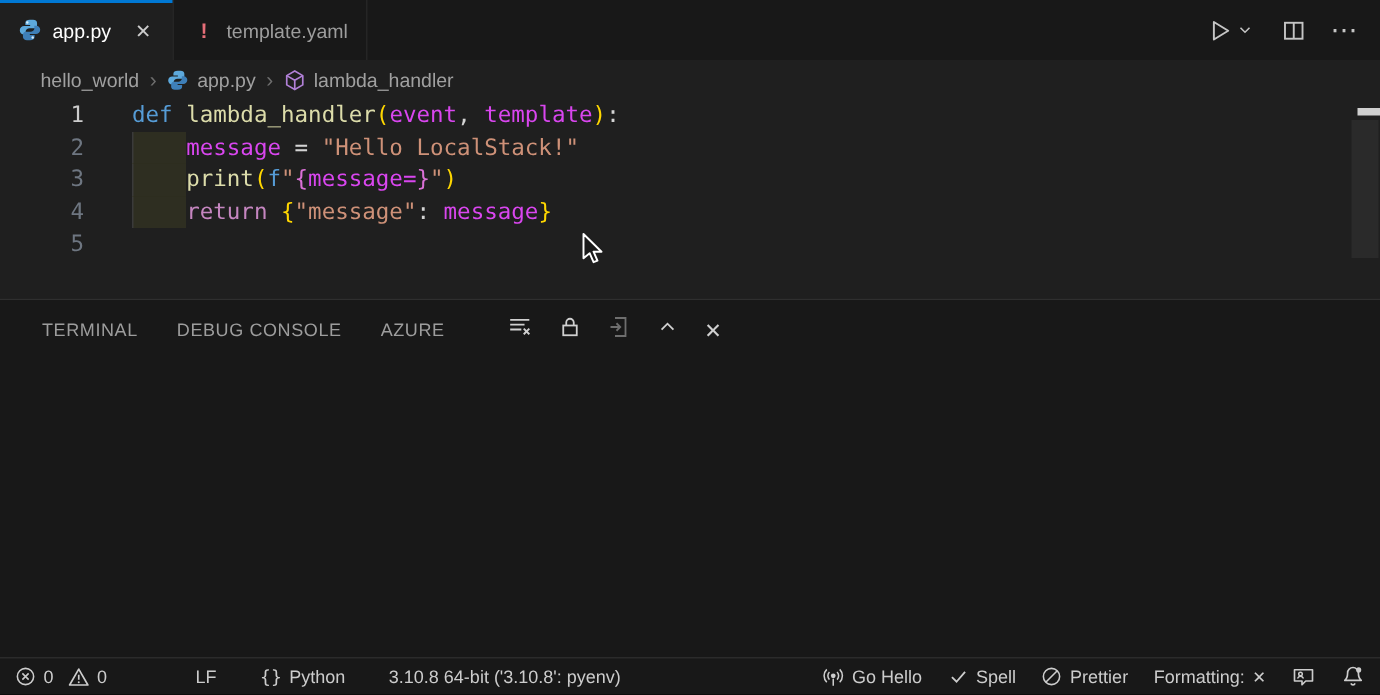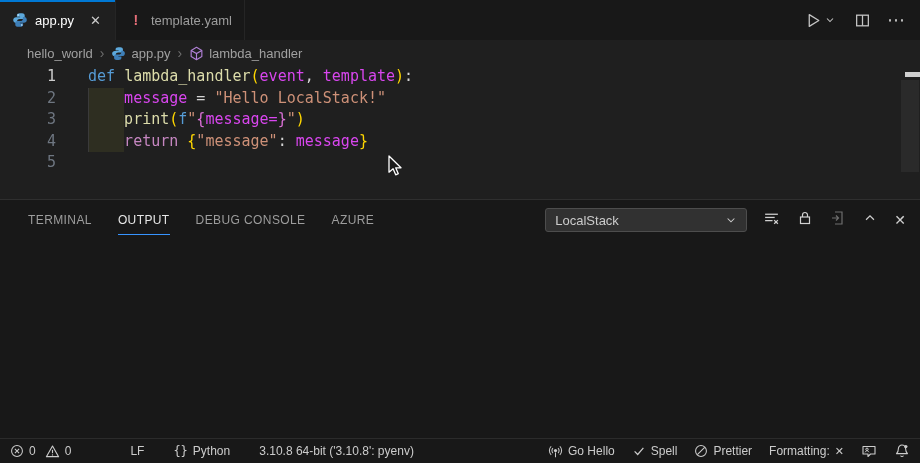--- a/index.html
+++ b/index.html
@@ -171,36 +171,27 @@
     <svg class="mouse-cursor" width="16" height="22" viewBox="0 0 16 22">
       <path d="M1 1 L1 17.2 L5.1 13.8 L7.7 19.8 L10.3 18.7 L7.7 12.8 L13 12.8 Z" fill="#1a1a1a" stroke="#ffffff" stroke-width="1.3" stroke-linejoin="round"></path>
     </svg>
   </div>
 
   <div class="panel">
     <div class="panel-header">
       <span class="ptab">
           <span>TERMINAL</span>
         </span>
-      <span class="ptab active">
-          <span>OUTPUT</span>
-        </span>
       <span class="ptab">
           <span>DEBUG CONSOLE</span>
         </span>
       <span class="ptab">
           <span>AZURE</span>
         </span>
 
-      <div class="channel-select">
-        <span>LocalStack</span>
-        <svg width="12" height="12" viewBox="0 0 16 16">
-            <polyline points="3.5,6 8,10.5 12.5,6" fill="none" stroke="#cccccc" stroke-width="1.4"></polyline>
-          </svg>
-      </div>
 
       <div class="panel-icons">
         <span>
           <svg width="17" height="17" viewBox="0 0 16 16">
               <g stroke="#d0d0d0" stroke-width="1.2">
                 <line x1="2" y1="4" x2="14" y2="4"></line>
                 <line x1="2" y1="7" x2="11" y2="7"></line>
                 <line x1="2" y1="10" x2="9" y2="10"></line>
                 <line x1="10.5" y1="9.5" x2="14" y2="13"></line>
                 <line x1="14" y1="9.5" x2="10.5" y2="13"></line>

